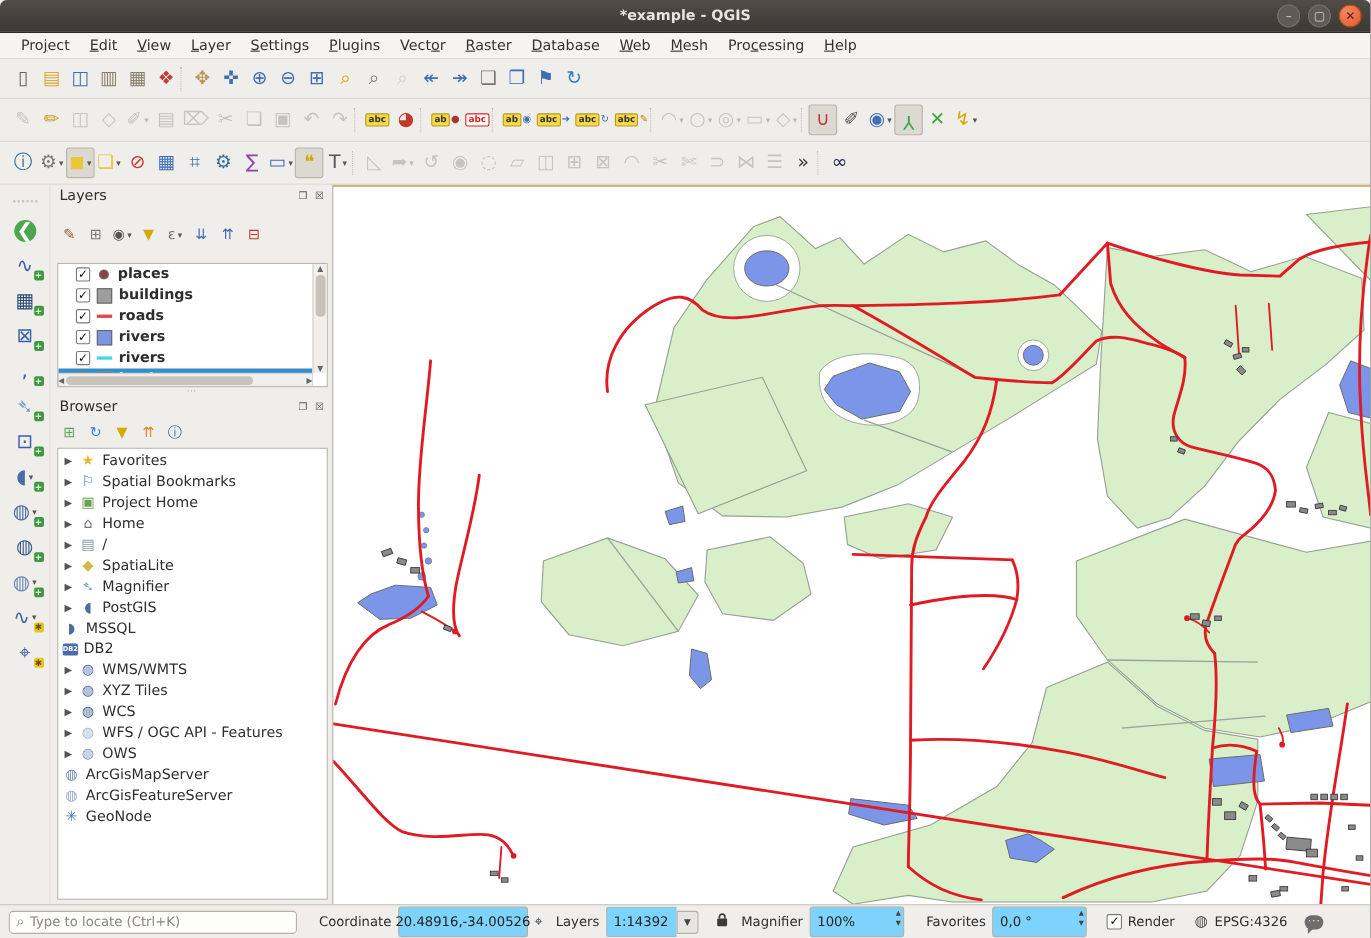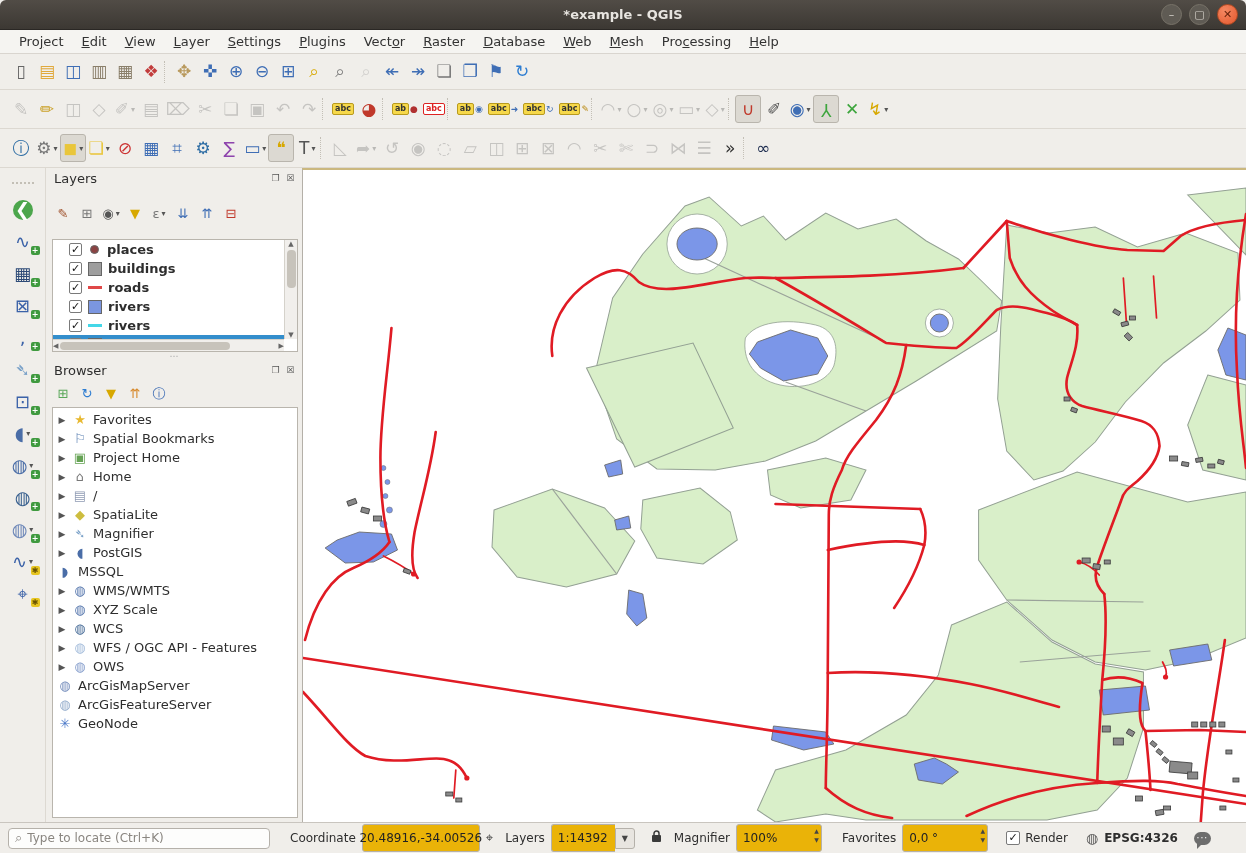--- a/index.html
+++ b/index.html
@@ -98,21 +98,21 @@
   .bld{fill:var(--building);stroke:var(--building_stroke);stroke-width:.8;}
   .reddot{fill:var(--road);}
   .bluedot{fill:var(--water);stroke:var(--water_stroke);stroke-width:.5;}
   
   .statusbar{position:absolute;left:0;right:0;bottom:0;height:31px;background:#f0eeea;
     border-top:1px solid #c9c5bf;display:flex;align-items:center;padding:0 8px;font-size:12px;gap:6px;}
   .locate{width:262px;height:21px;border:1px solid #b5b1aa;border-radius:4px;background:#fdfdfc;
     display:flex;align-items:center;padding:0 6px;gap:5px;color:#8a8680;}
   .locate .mag{font-size:13px;}
   .sb-label{margin-left:14px;color:#2e2e2e;}
-  .sb-box{height:21px;background:#eab308;border:1px solid #b5b1aa;border-radius:3px;
+  .sb-box{height:21px;background:#7dd3fc;border:1px solid #b5b1aa;border-radius:3px;
     display:flex;align-items:center;justify-content:center;padding:13px 6px;color:#222;}
   .coord-box{width:118px;}
   .scale-combo{display:flex;align-items:center;}
   .scale-box{width:64px;border-right:none;border-radius:3px 0 0 3px;justify-content:flex-start;}
   .combo-dd{width:20px;height:21px;border:1px solid #b5b1aa;border-radius:0 3px 3px 0;background:#e8e5e0;
     font-size:8px;text-align:center;line-height:19px;color:#444;}
   .spin{position:relative;width:86px;padding-right:16px;justify-content:flex-start;}
   .spin .arrows{position:absolute;right:2px;top:1px;display:flex;flex-direction:column;font-size:6px;line-height:9px;color:#444;}
   .lock{font-size:13px;color:#3a3a3a;margin-left:10px;}
   .render-check{display:flex;align-items:center;gap:5px;margin-left:12px;}
@@ -767,30 +767,35 @@
 
           <span class="ticon" style="color: rgb(74, 109, 167);">◖</span>
           <span>PostGIS</span>
         </div>
         <div class="tree-row">
 
           <span class="ticon" style="color: rgb(74, 109, 167);">◗</span>
           <span>MSSQL</span>
         </div>
         <div class="tree-row">
+
+          <span class="ticon db2">DB2</span>
+          <span>DB2</span>
+        </div>
+        <div class="tree-row">
           <span class="arrow">▶</span>
 
           <span class="ticon" style="color: rgb(74, 109, 167);">◍</span>
           <span>WMS/WMTS</span>
         </div>
         <div class="tree-row">
           <span class="arrow">▶</span>
 
           <span class="ticon" style="color: rgb(74, 109, 167);">◍</span>
-          <span>XYZ Scale</span>
+          <span>XYZ Tiles</span>
         </div>
         <div class="tree-row">
           <span class="arrow">▶</span>
 
           <span class="ticon" style="color: rgb(57, 96, 143);">◍</span>
           <span>WCS</span>
         </div>
         <div class="tree-row">
           <span class="arrow">▶</span>
 
@@ -981,19 +986,19 @@
       <span class="arrows">
           <span>▲</span>
           <span>▼</span>
         </span>
     </span>
     <span class="render-check">
       <span class="cb checked">✓</span>
       <span>Render</span>
     </span>
     <span class="globe">◍</span>
-    <span style="font-weight:bold;">EPSG:4326</span>
+    <span style="font-weight:normal;">EPSG:4326</span>
     <span class="bubble">
         <span class="dots">···</span>
       </span>
   </div>
 
 </div>
 
 </body></html>

